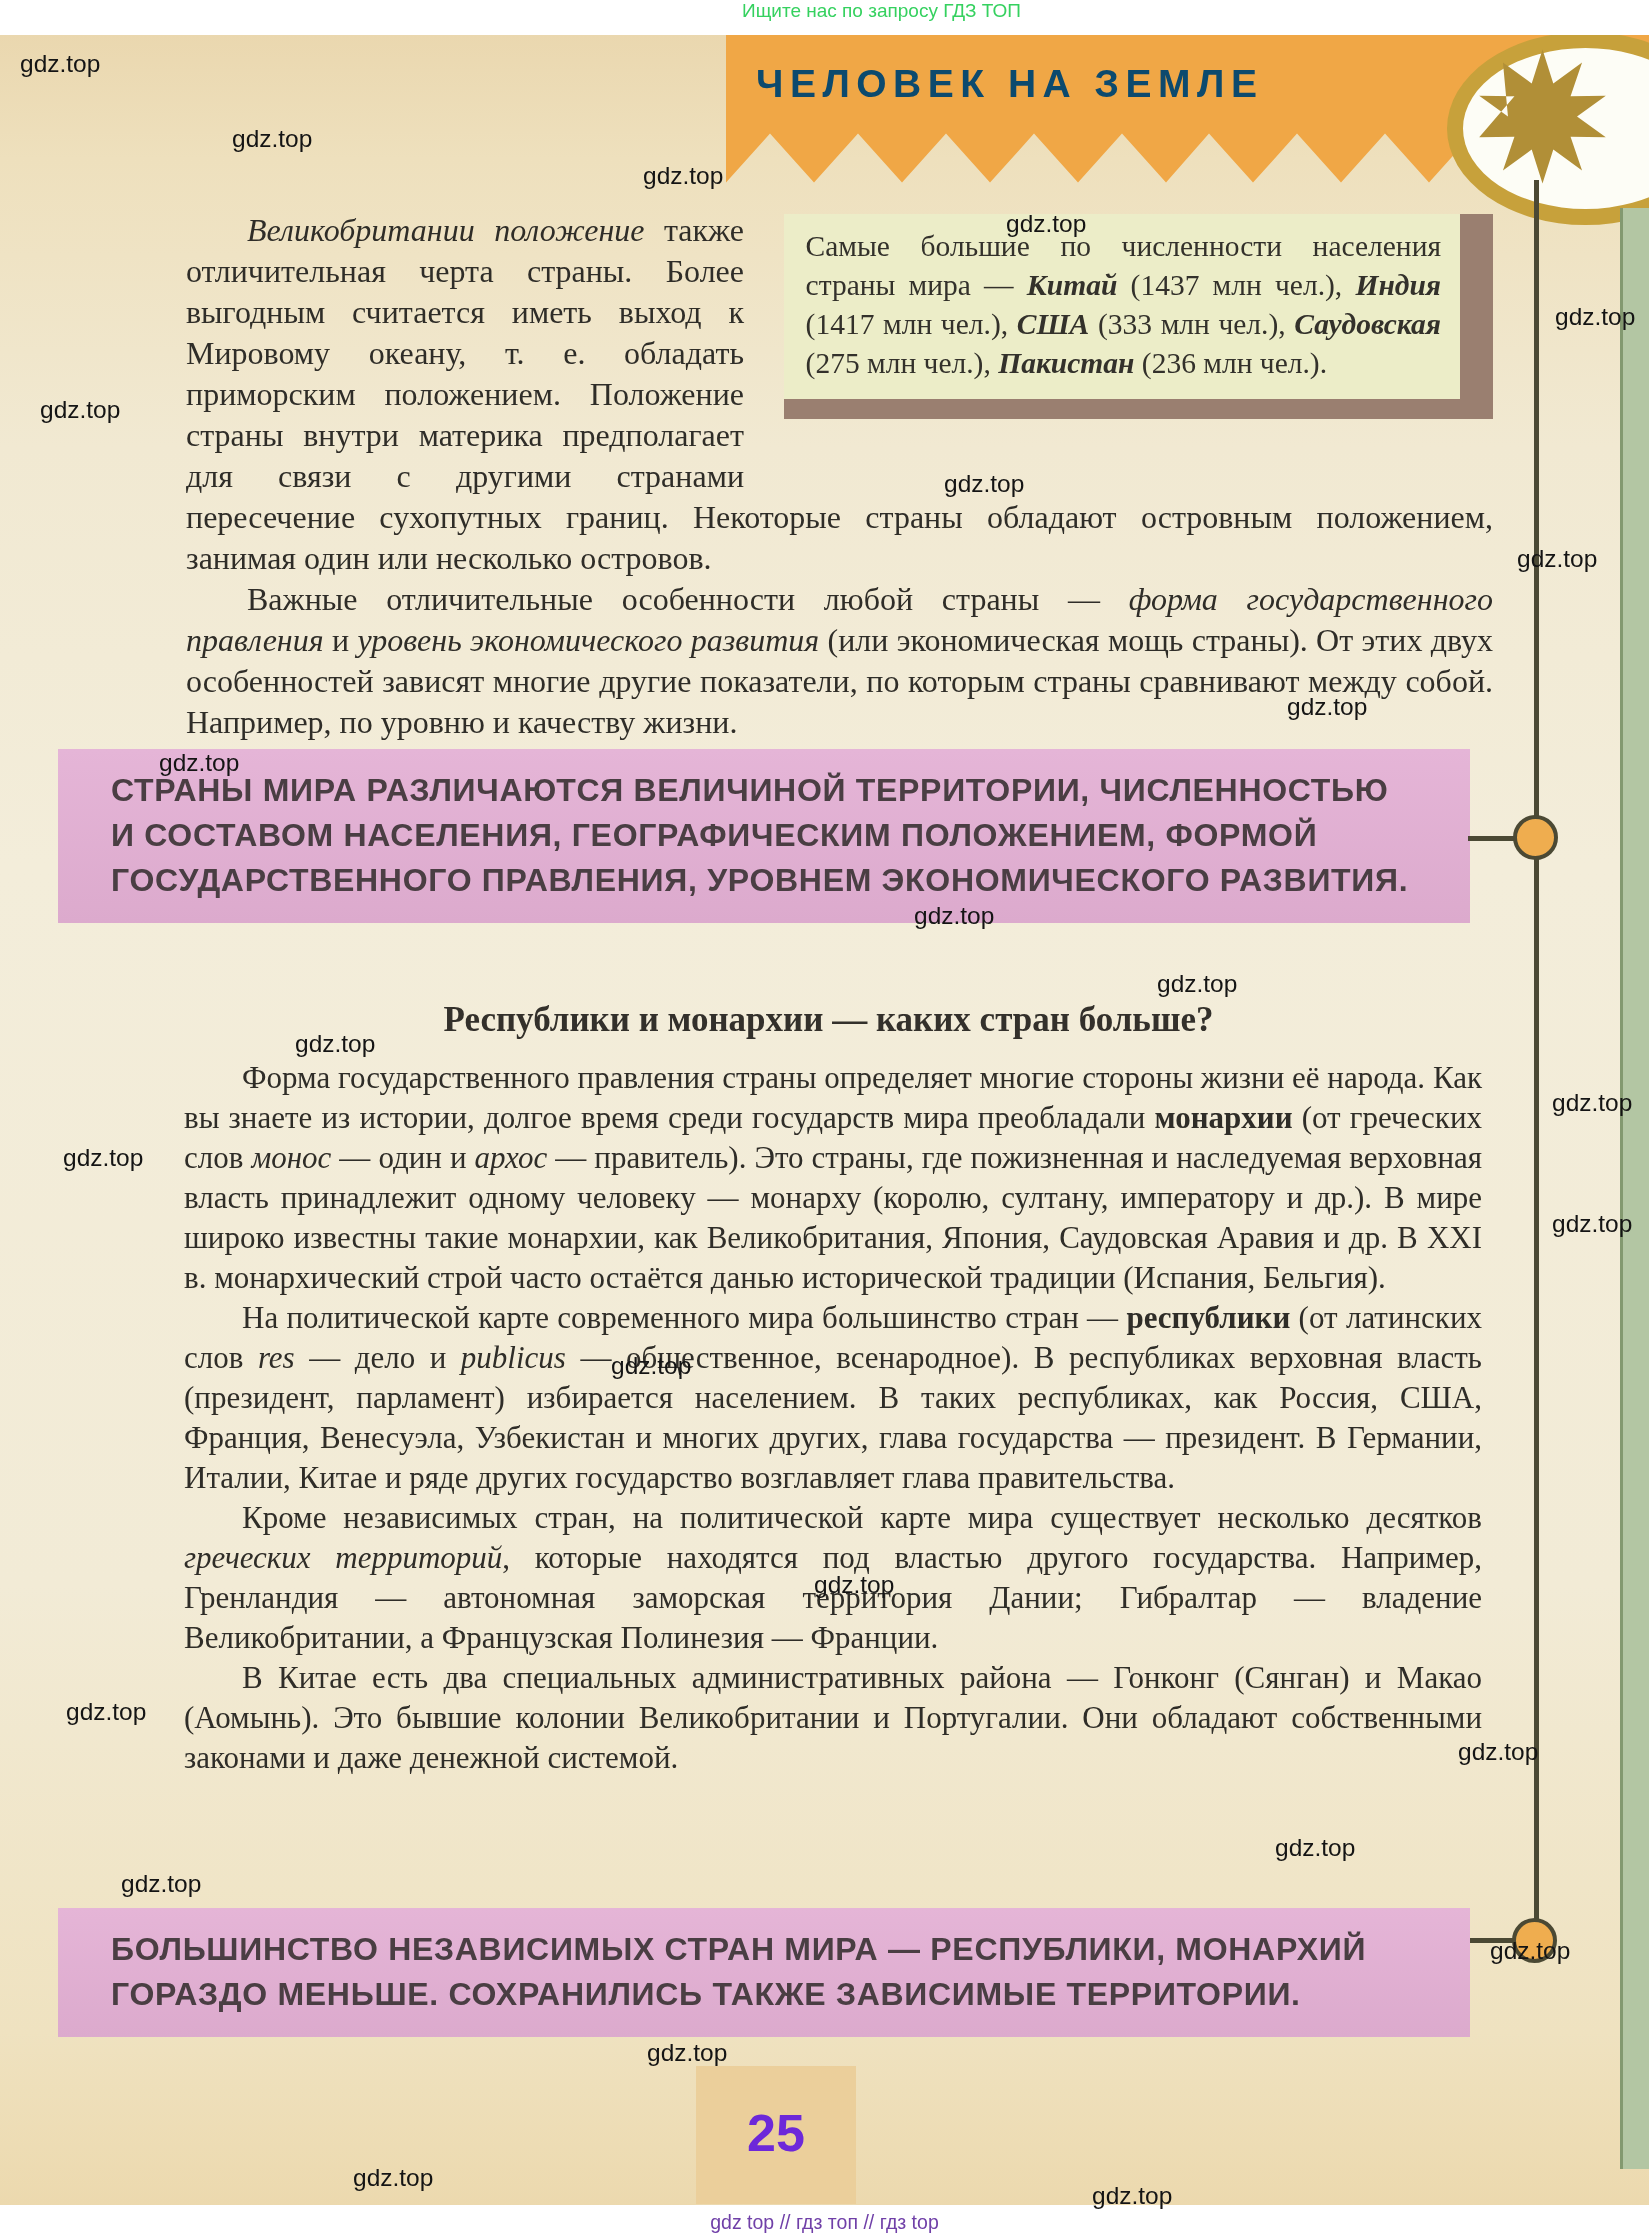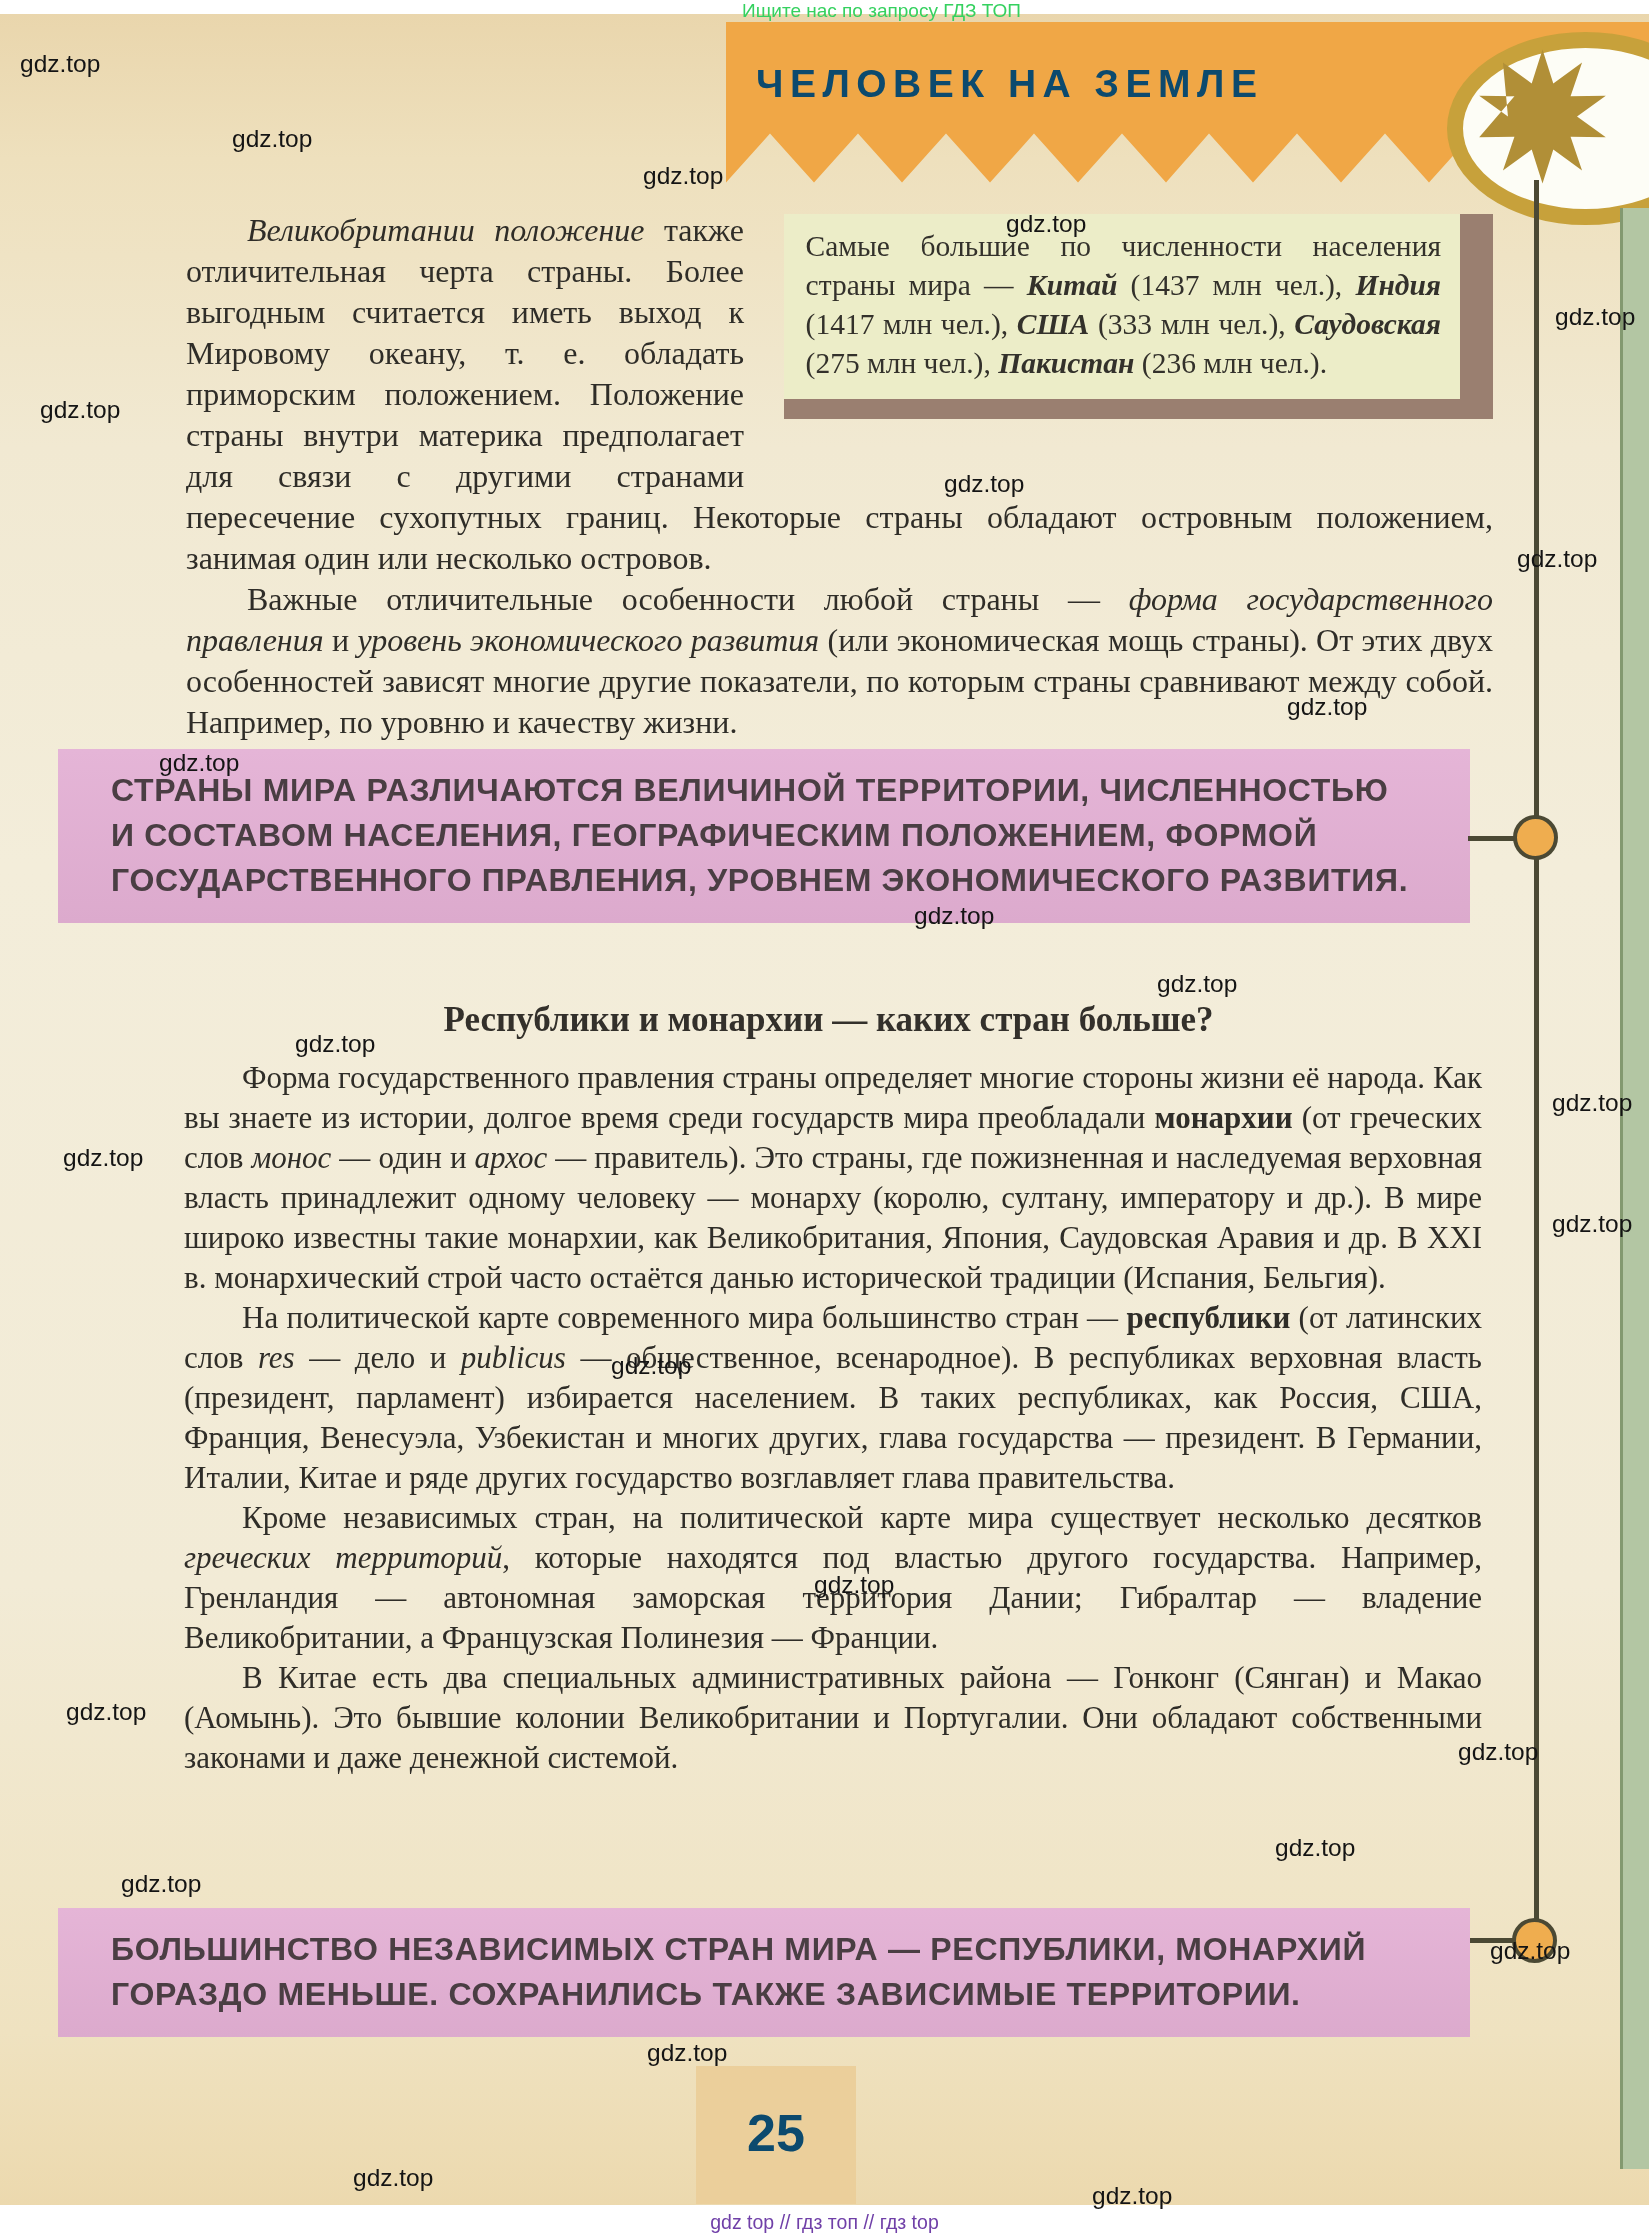--- a/index.html
+++ b/index.html
@@ -1,21 +1,21 @@
 <!DOCTYPE html>
 <html style="font-size:11.5px"><head>
 <meta charset="utf-8">
 <style>
   html,body{margin:0;padding:0;background:#ffffff;}
   .page{position:relative;width:1649px;height:2239px;overflow:hidden;
         font-family:"Liberation Serif", serif;color:#2f2d28;
         background:linear-gradient(180deg,#e9d5ab 0px,#eee0bd 159px,#f1e9d2 447px,
                    #f3edda 865px,#f2ebd6 1585px,#efe2c0 2032px,#ecd9ae 2205px);}
   
-  .top-strip{position:absolute;left:0;top:0;width:1649px;height:14px;background:#ffffff;z-index:6;}
+  .top-strip{position:absolute;left:0;top:0;width:1649px;height:35px;background:#ffffff;z-index:6;}
   .top-strip span{position:absolute;left:742px;top:0px;font-family:"Liberation Sans",sans-serif;
         font-size:19px;color:#35d15f;white-space:nowrap;}
   .bottom-strip{position:absolute;left:0;top:2205px;width:1649px;height:34px;background:#ffffff;z-index:6;}
   .bottom-strip span{position:absolute;left:0;right:0;top:5.8px;text-align:center;
         font-family:"Liberation Sans",sans-serif;font-size:19.5px;color:#7040a8;}
   
   .banner{position:absolute;left:726px;top:21.6px;width:923px;height:164px;background:#f0a746;z-index:1;
     clip-path:polygon(0 0,923px 0,923px 112px,879px 161px,835px 112px,791px 161px,747px 112px,
       703px 161px,659px 112px,615px 161px,571px 112px,527px 161px,483px 112px,440px 161px,396px 112px,
       352px 161px,308px 112px,264px 161px,220px 112px,176px 161px,132px 112px,88px 161px,44px 112px,0 161px);}
@@ -57,21 +57,21 @@
   .block2{position:absolute;left:184px;top:1058px;width:1298px;font-size:31px;line-height:40px;
         text-align:justify;z-index:2;}
   .block2 p{margin:0;text-indent:58px;}
   .i{font-style:italic;}
   .b{font-weight:bold;}
   .bi{font-weight:bold;font-style:italic;}
   
   .pagenum-band{position:absolute;left:696px;top:2066px;width:160px;height:138px;
         background:#ebcf9b;z-index:2;}
   .pagenum{position:absolute;left:0;right:0;top:37px;text-align:center;
-        font-family:"Liberation Sans",sans-serif;font-weight:bold;font-size:52px;color:#0c4a6e;}
+        font-family:"Liberation Sans",sans-serif;font-weight:bold;font-size:52px;color:#6d28d9;}
   
   .wm{position:absolute;font-family:"Liberation Sans",sans-serif;font-size:24.5px;color:#141414;
         white-space:nowrap;z-index:50;}
 </style>
 </head>
 <body>
 
 <div class="page">
 
   <div class="top-strip">

